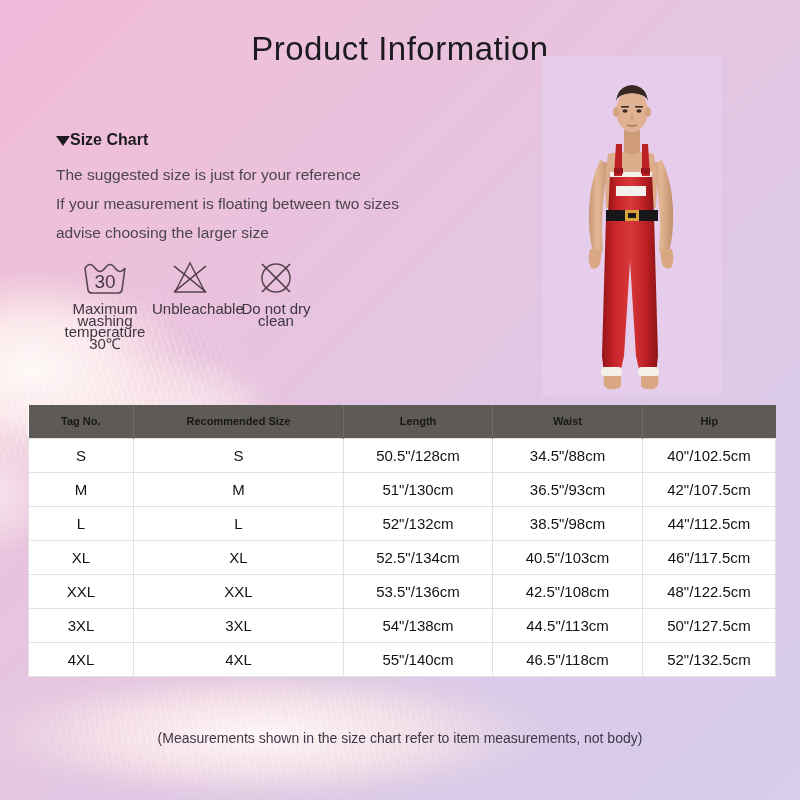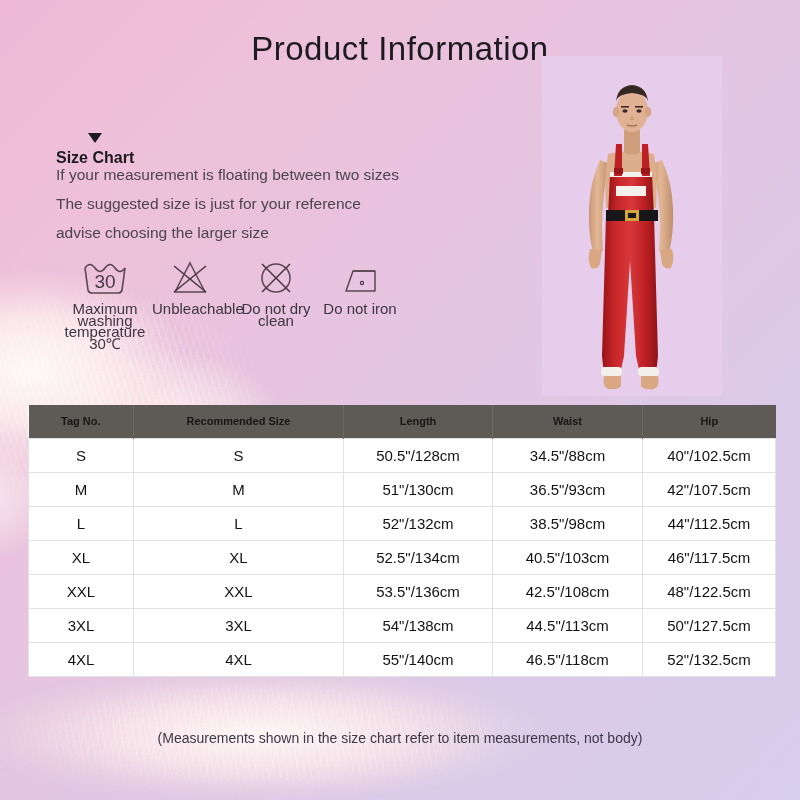--- a/index.html
+++ b/index.html
@@ -97,22 +97,20 @@
     letter-spacing: 0.5px;
   }
 
   
   #sizechart-head {
     position: absolute;
     left: 56px;
     top: 131px;
     display: flex;
     align-items: center;
-    gap: 6px;
-    flex-direction: column;
   }
   #sizechart-head .tri {
     width: 0;
     height: 0;
     border-left: 7px solid transparent;
     border-right: 7px solid transparent;
     border-top: 10px solid #1d1b20;
     margin-top: 2px;
   }
   #sizechart-head .label {
@@ -232,22 +230,22 @@
   <div class="fur fur-bottom-streaks"></div>
 
   <div id="title">Product  Information</div>
 
   <div id="sizechart-head">
     <span class="tri"></span>
     <span class="label">Size Chart</span>
   </div>
 
   <div id="desc">
+    <div class="line">The suggested size is just for your reference</div>
     <div class="line">If your measurement is floating between two sizes</div>
-    <div class="line">The suggested size is just for your reference</div>
     <div class="line">advise choosing the larger size</div>
   </div>
 
   <div id="care">
 
     <div class="care-item care-i0">
       <div class="care-glyph">
         <svg width="52" height="40" viewBox="0 0 52 40">
           <path d="M6 10 L9 32 Q9.6 35 13 35 L39 35 Q42.4 35 43 32 L46 10" fill="none" stroke="#5a4750" stroke-width="1.6"></path>
           <path d="M6 10 Q11 3 16 10 Q21 17 26 10 Q31 3 36 10 Q41 17 46 10" fill="none" stroke="#5a4750" stroke-width="1.6" stroke-linejoin="round"></path>
@@ -273,30 +271,20 @@
       <div class="care-glyph">
         <svg width="44" height="40" viewBox="0 0 44 40">
           <circle cx="22" cy="20" r="14" fill="none" stroke="#5a4750" stroke-width="1.5"></circle>
           <line x1="8" y1="6" x2="36" y2="34" stroke="#4a3a44" stroke-width="1.6"></line>
           <line x1="36" y1="6" x2="8" y2="34" stroke="#4a3a44" stroke-width="1.6"></line>
         </svg>
       </div>
       <div class="care-text">Do not dry clean</div>
     </div>
 
-    <div class="care-item care-i3">
-      <div class="care-glyph">
-        <svg width="48" height="40" viewBox="0 0 48 40">
-          <path d="M10 33 L17 13 L39 13 L39 33 Z" fill="none" stroke="#5a4750" stroke-width="1.5" stroke-linejoin="round"></path>
-          <line x1="17" y1="13" x2="39" y2="13" stroke="#5a4750" stroke-width="1.5"></line>
-          <circle cx="26" cy="25" r="1.6" fill="none" stroke="#4a3a44" stroke-width="1.2"></circle>
-        </svg>
-      </div>
-      <div class="care-text">Do not iron</div>
-    </div>
 
   </div>
 
   <div id="photo">
     <svg width="180" height="340" viewBox="0 0 180 340">
       <defs>
         <linearGradient id="redg" x1="0" y1="0" x2="1" y2="0">
           <stop offset="0%" stop-color="#961317"></stop>
           <stop offset="22%" stop-color="#c8262a"></stop>
           <stop offset="50%" stop-color="#d8383a"></stop>

